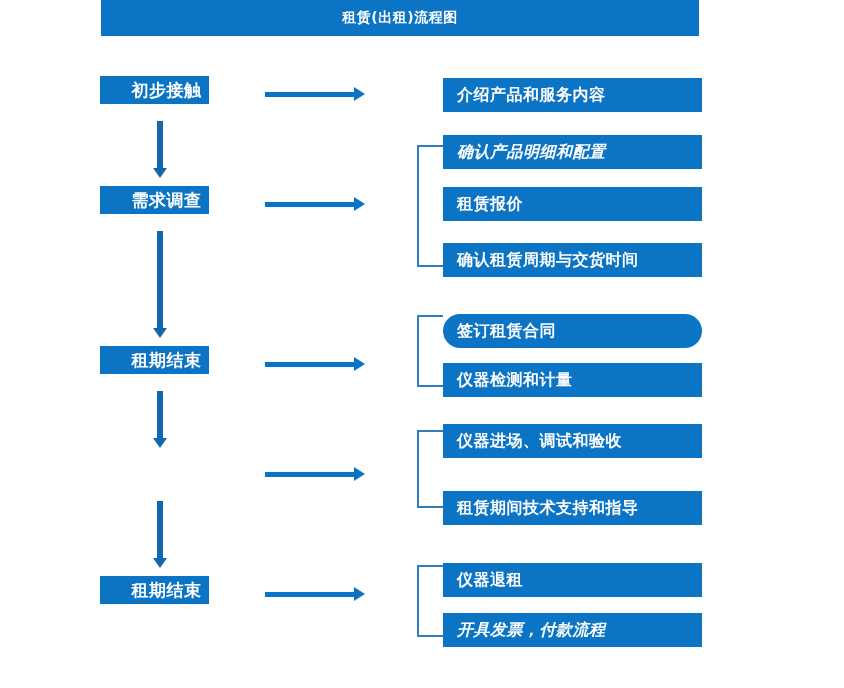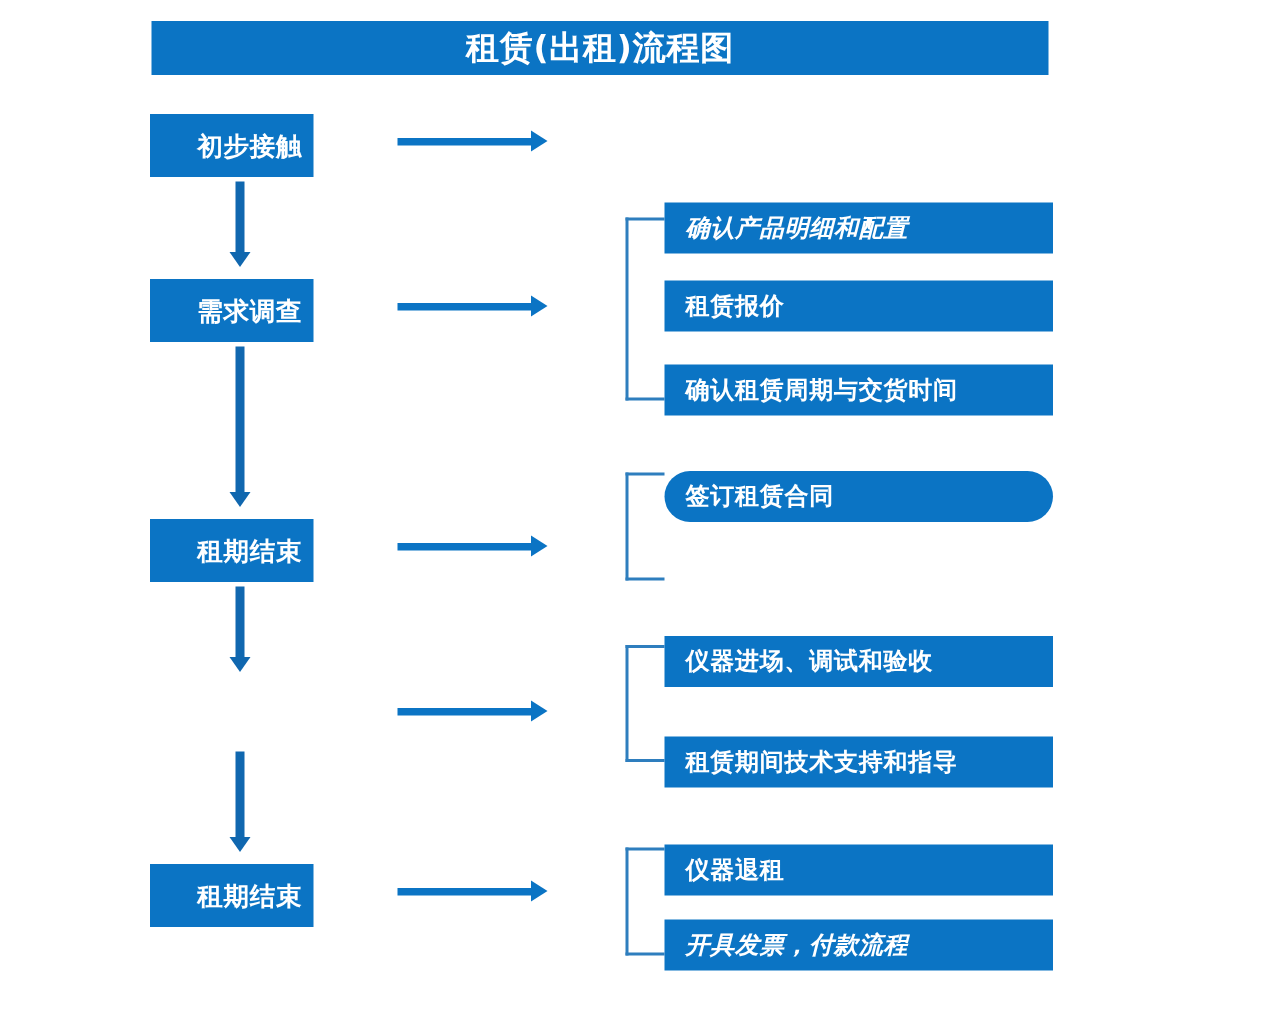--- a/index.html
+++ b/index.html
@@ -30,31 +30,31 @@
     color: #ffffff;
     font-weight: bold;
     letter-spacing: 0.5px;
     display: flex;
     align-items: center;
     box-sizing: border-box;
   }
 
   .title-bar {
     left: 101px;
-    top: 14px;
+    top: 0;
     width: 598px;
     height: 36px;
     justify-content: center;
-    font-size: 22px;
+    font-size: 14px;
   }
 
   .stage-box {
     left: 100px;
     width: 109px;
-    height: 42px;
+    height: 28px;
     justify-content: center;
     font-size: 17px;
     padding-left: 24px;
   }
 
   .detail-box {
     left: 443px;
     width: 259px;
     height: 34px;
     justify-content: flex-start;
@@ -180,29 +180,31 @@
   </div>
 
   <div class="bracket" style="left:417px; top:145px; height:122px;"></div>
 
   <div class="bracket" style="left:417px; top:315px; height:72px;"></div>
 
   <div class="bracket" style="left:417px; top:430px; height:78px;"></div>
 
   <div class="bracket" style="left:417px; top:565px; height:72px;"></div>
 
+  <div class="box detail-box" style="top:78px;">介绍产品和服务内容</div>
 
   <div class="box detail-box" style="top:135px;font-style:italic;">确认产品明细和配置</div>
 
   <div class="box detail-box" style="top:187px;">租赁报价</div>
 
   <div class="box detail-box" style="top:243px;">确认租赁周期与交货时间</div>
 
   <div class="box detail-box" style="top:314px;border-radius:17px;">签订租赁合同</div>
 
+  <div class="box detail-box" style="top:363px;">仪器检测和计量</div>
 
   <div class="box detail-box" style="top:424px;">仪器进场、调试和验收</div>
 
   <div class="box detail-box" style="top:491px;">租赁期间技术支持和指导</div>
 
   <div class="box detail-box" style="top:563px;">仪器退租</div>
 
   <div class="box detail-box" style="top:613px;font-style:italic;">开具发票，付款流程</div>
 
 </div>

